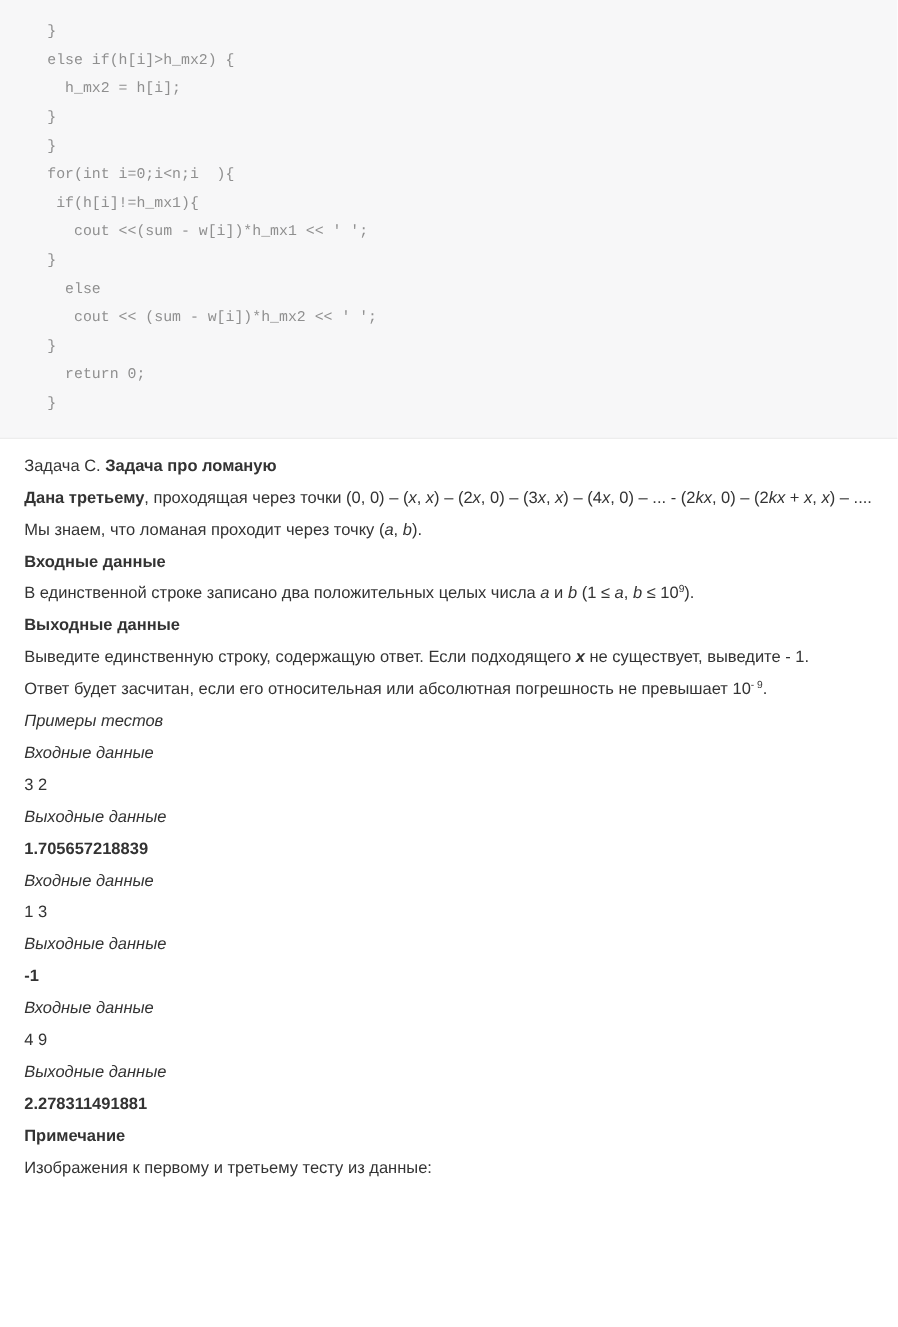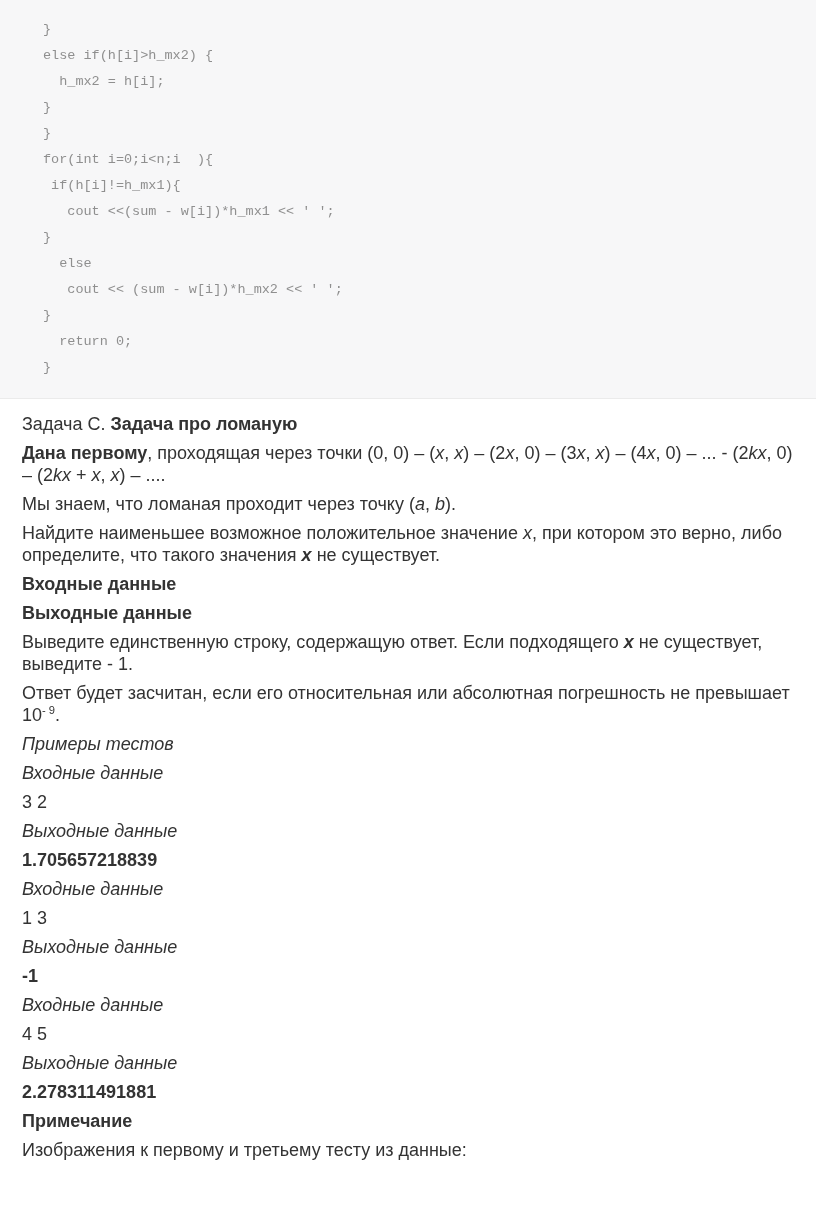--- a/index.html
+++ b/index.html
@@ -20,50 +20,50 @@
     font-size: 13.5px;
     line-height: 26px;
     color: #8f8f8f;
     white-space: pre;
     height: 399px;
     overflow: hidden;
   }
   .code-line { white-space: pre; }
   .statement {
     padding: 14px 22px 0 22px;
-    font-size: 18px;
+    font-size: 15px;
     line-height: 22px;
   }
   .statement p { margin: 0 0 7px 0; }
   .statement b { font-weight: bold; }
   .statement i { font-style: italic; }
   sup { font-size: 0.62em; vertical-align: super; line-height: 0; }
 </style>
 </head>
 <body>
 
 <div class="code-block"><div class="code-line">}</div><div class="code-line">else if(h[i]&gt;h_mx2) {</div><div class="code-line">  h_mx2 = h[i];</div><div class="code-line">}</div><div class="code-line">}</div><div class="code-line">for(int i=0;i&lt;n;i  ){</div><div class="code-line"> if(h[i]!=h_mx1){</div><div class="code-line">   cout &lt;&lt;(sum - w[i])*h_mx1 &lt;&lt; ' ';</div><div class="code-line">}</div><div class="code-line">  else</div><div class="code-line">   cout &lt;&lt; (sum - w[i])*h_mx2 &lt;&lt; ' ';</div><div class="code-line">}</div><div class="code-line">  return 0;</div><div class="code-line">}</div></div>
 
 <div class="statement">
     <p>Задача C. <b>Задача про ломаную</b></p>
-    <p><b>Дана первому</b>, проходящая через точки (0, 0) – (<i>x</i>, <i>x</i>) – (2<i>x</i>, 0) – (3<i>x</i>, <i>x</i>) – (4<i>x</i>, 0) – ... - (2<i>kx</i>, 0) – (2<i>kx</i> + <i>x</i>, <i>x</i>) – ....</p>
+    <p><b>Дана третьему</b>, проходящая через точки (0, 0) – (<i>x</i>, <i>x</i>) – (2<i>x</i>, 0) – (3<i>x</i>, <i>x</i>) – (4<i>x</i>, 0) – ... - (2<i>kx</i>, 0) – (2<i>kx</i> + <i>x</i>, <i>x</i>) – ....</p>
     <p>Мы знаем, что ломаная проходит через точку (<i>a</i>, <i>b</i>).</p>
-    <p>Найдите наименьшее возможное положительное значение <i>x</i>, при котором это верно, либо определите, что такого значения <b><i>x</i></b> не существует.</p>
     <p><b>Входные данные</b></p>
+    <p>В единственной строке записано два положительных целых числа <i>a</i> и <i>b</i> (1 ≤ <i>a</i>, <i>b</i> ≤ 10<sup>9</sup>).</p>
     <p><b>Выходные данные</b></p>
     <p>Выведите единственную строку, содержащую ответ. Если подходящего <b><i>x</i></b> не существует, выведите  - 1.</p>
     <p>Ответ будет засчитан, если его относительная или абсолютная погрешность не превышает 10<sup>- 9</sup>.</p>
     <p><i>Примеры тестов</i></p>
     <p><i>Входные данные</i></p>
     <p>3 2</p>
     <p><i>Выходные данные</i></p>
     <p><b>1.705657218839</b></p>
     <p><i>Входные данные</i></p>
     <p>1 3</p>
     <p><i>Выходные данные</i></p>
     <p><b>-1</b></p>
     <p><i>Входные данные</i></p>
-    <p>4 5</p>
+    <p>4 9</p>
     <p><i>Выходные данные</i></p>
     <p><b>2.278311491881</b></p>
     <p><b>Примечание</b></p>
     <p>Изображения к первому и третьему тесту из данные:</p>
   </div>
 
 </body></html>

